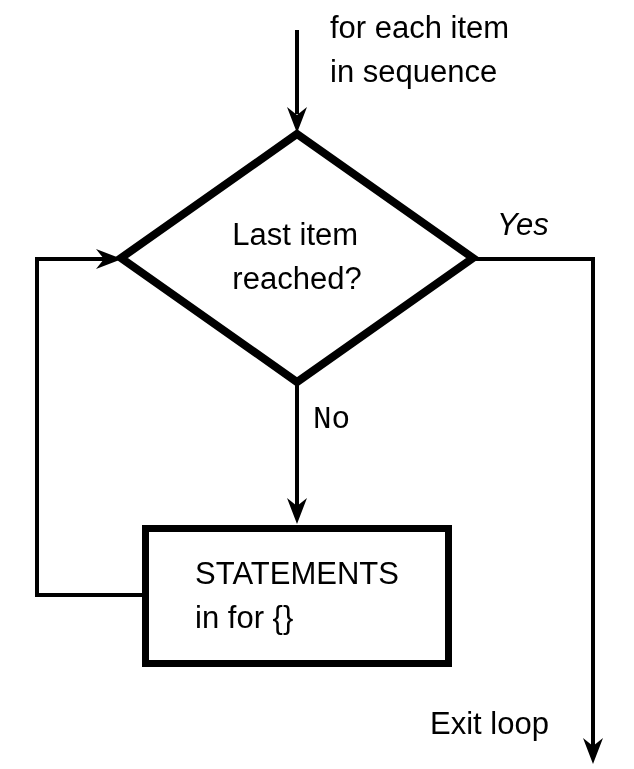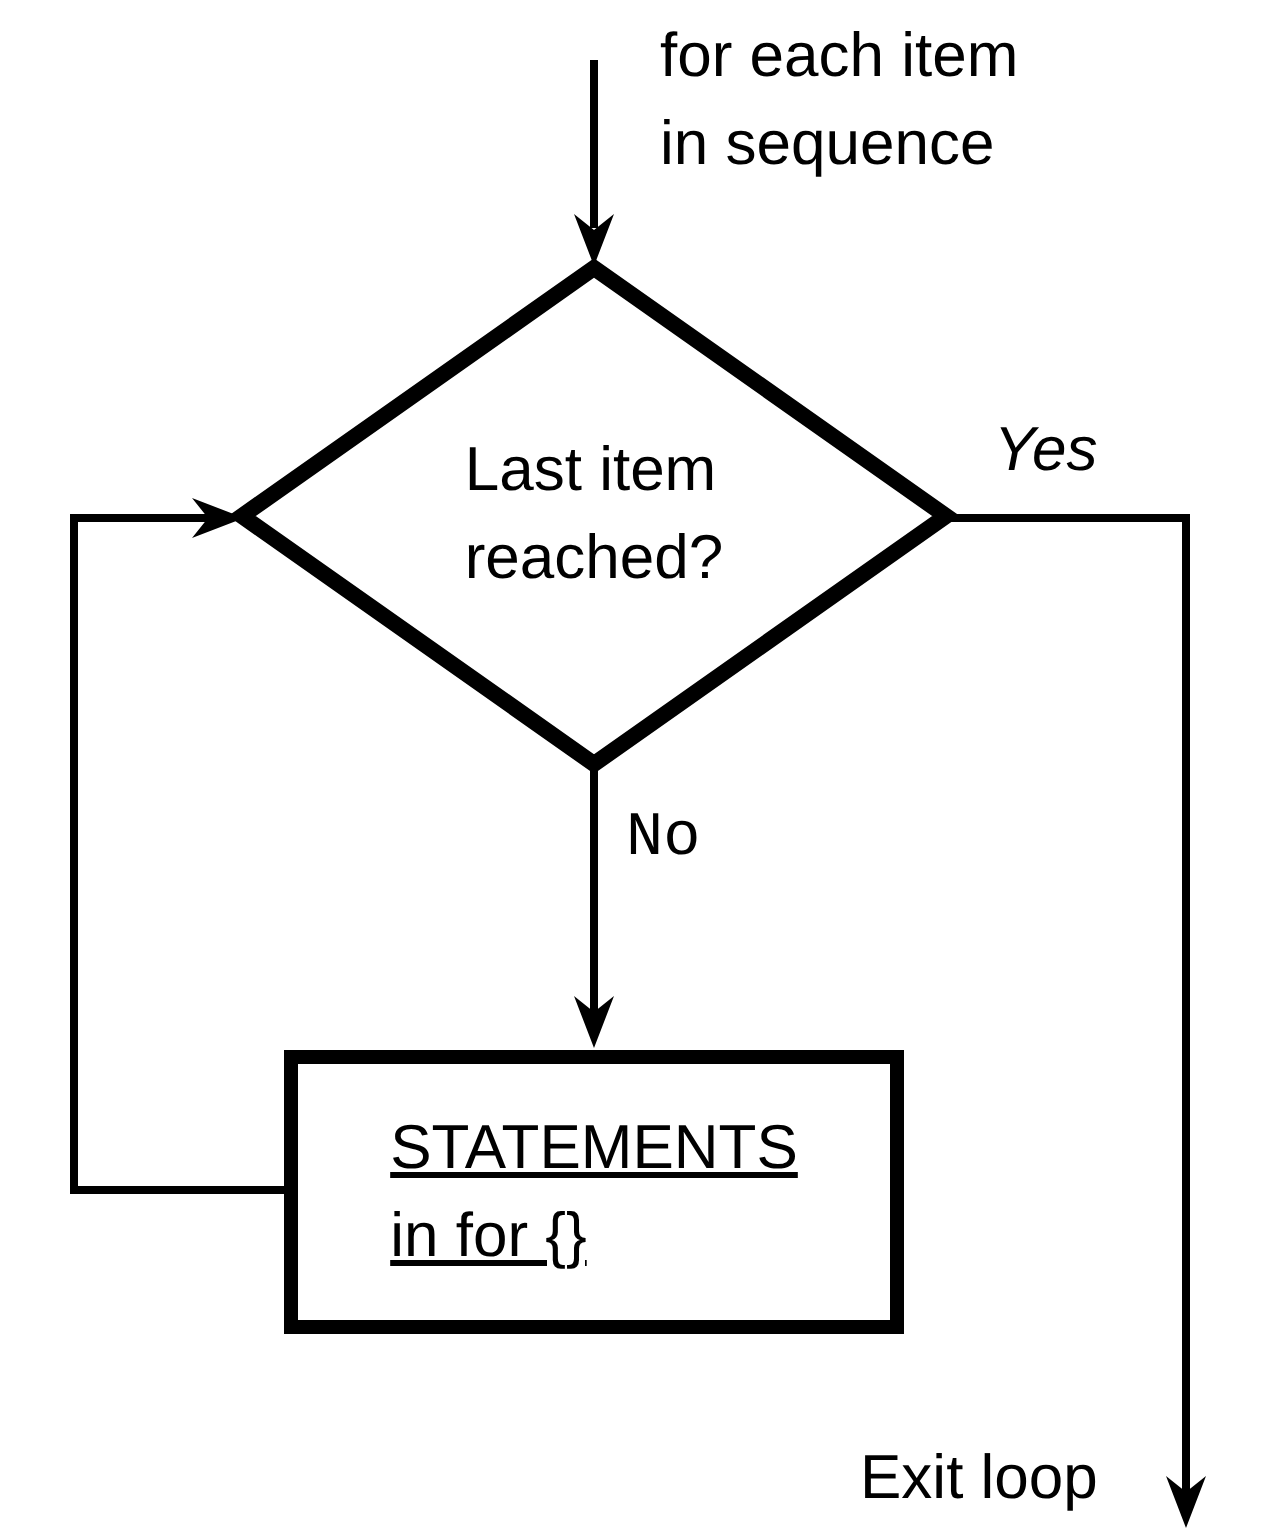--- a/index.html
+++ b/index.html
@@ -71,18 +71,18 @@
   <div class="label" style="left:330px; top:6px;">for each item
 in sequence</div>
 
   <div class="label center" style="left:297px; top:257px;">Last item
 reached?</div>
 
   <div class="label" style="left:497px; top:207px; line-height:36px;font-style:italic;">Yes</div>
 
   <div class="label" style="left:313px; top:402px; line-height:36px;font-family:Liberation Mono, monospace;">No</div>
 
-  <div class="label center" style="left:297px; top:596px;text-decoration:underline;">STATEMENTS
+  <div class="label center" style="left:297px; top:596px;">STATEMENTS
 in for {}</div>
 
-  <div class="label" style="left:430px; top:721px; line-height:36px;">Exit loop</div>
+  <div class="label" style="left:430px; top:706px; line-height:36px;">Exit loop</div>
 
 </div>
 
 </body></html>

